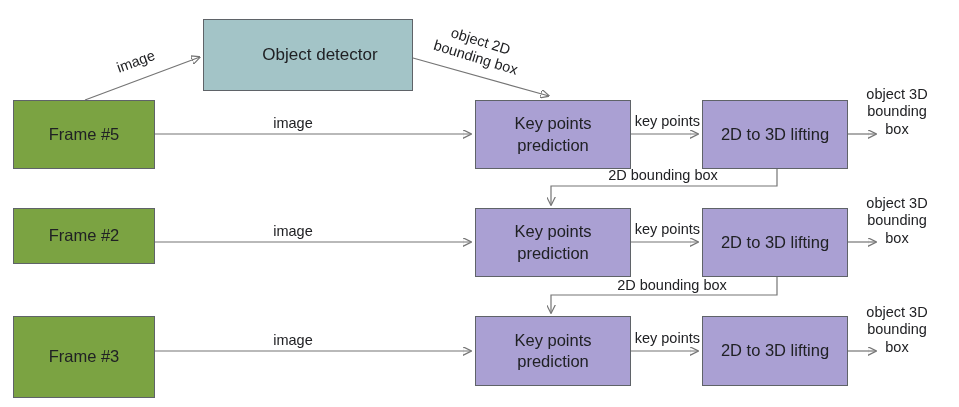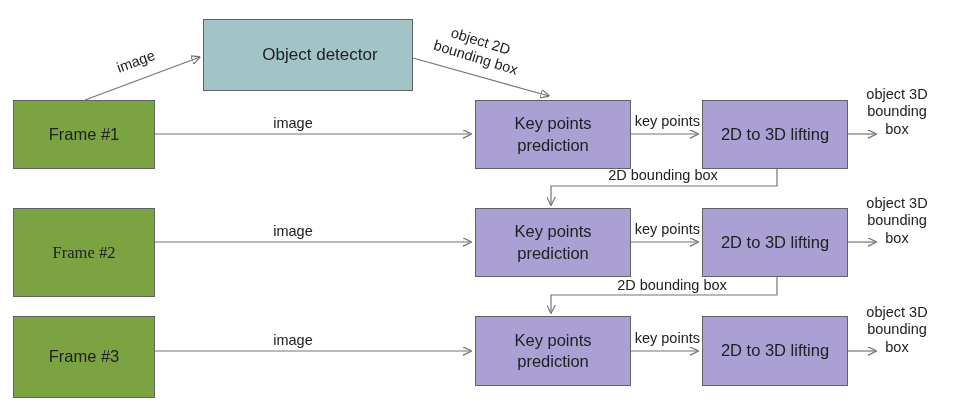--- a/index.html
+++ b/index.html
@@ -65,23 +65,23 @@
     <path d="M155,351 L471,351" marker-end="url(#arrow)"></path>
     <path d="M631,351 L698,351" marker-end="url(#arrow)"></path>
     <path d="M848,351 L876,351" marker-end="url(#arrow)"></path>
   </svg>
 
   <div class="node detector" style="left:203px; top:19px; width:210px; height:72px;padding-left:24px;">
     <span>Object detector</span>
   </div>
 
   <div class="node frame" style="left:13px; top:100px; width:142px; height:69px;">
-    <span>Frame #1</span>
+    <span>Frame #5</span>
   </div>
-  <div class="node frame" style="left:13px; top:208px; width:142px; height:89px;font-family:Liberation Serif, serif;">
+  <div class="node frame" style="left:13px; top:208px; width:142px; height:56px;">
     <span>Frame #2</span>
   </div>
   <div class="node frame" style="left:13px; top:316px; width:142px; height:82px;">
     <span>Frame #3</span>
   </div>
 
   <div class="node proc" style="left:475px; top:100px; width:156px; height:69px;">
     <span>Key points
 prediction</span>
   </div>

